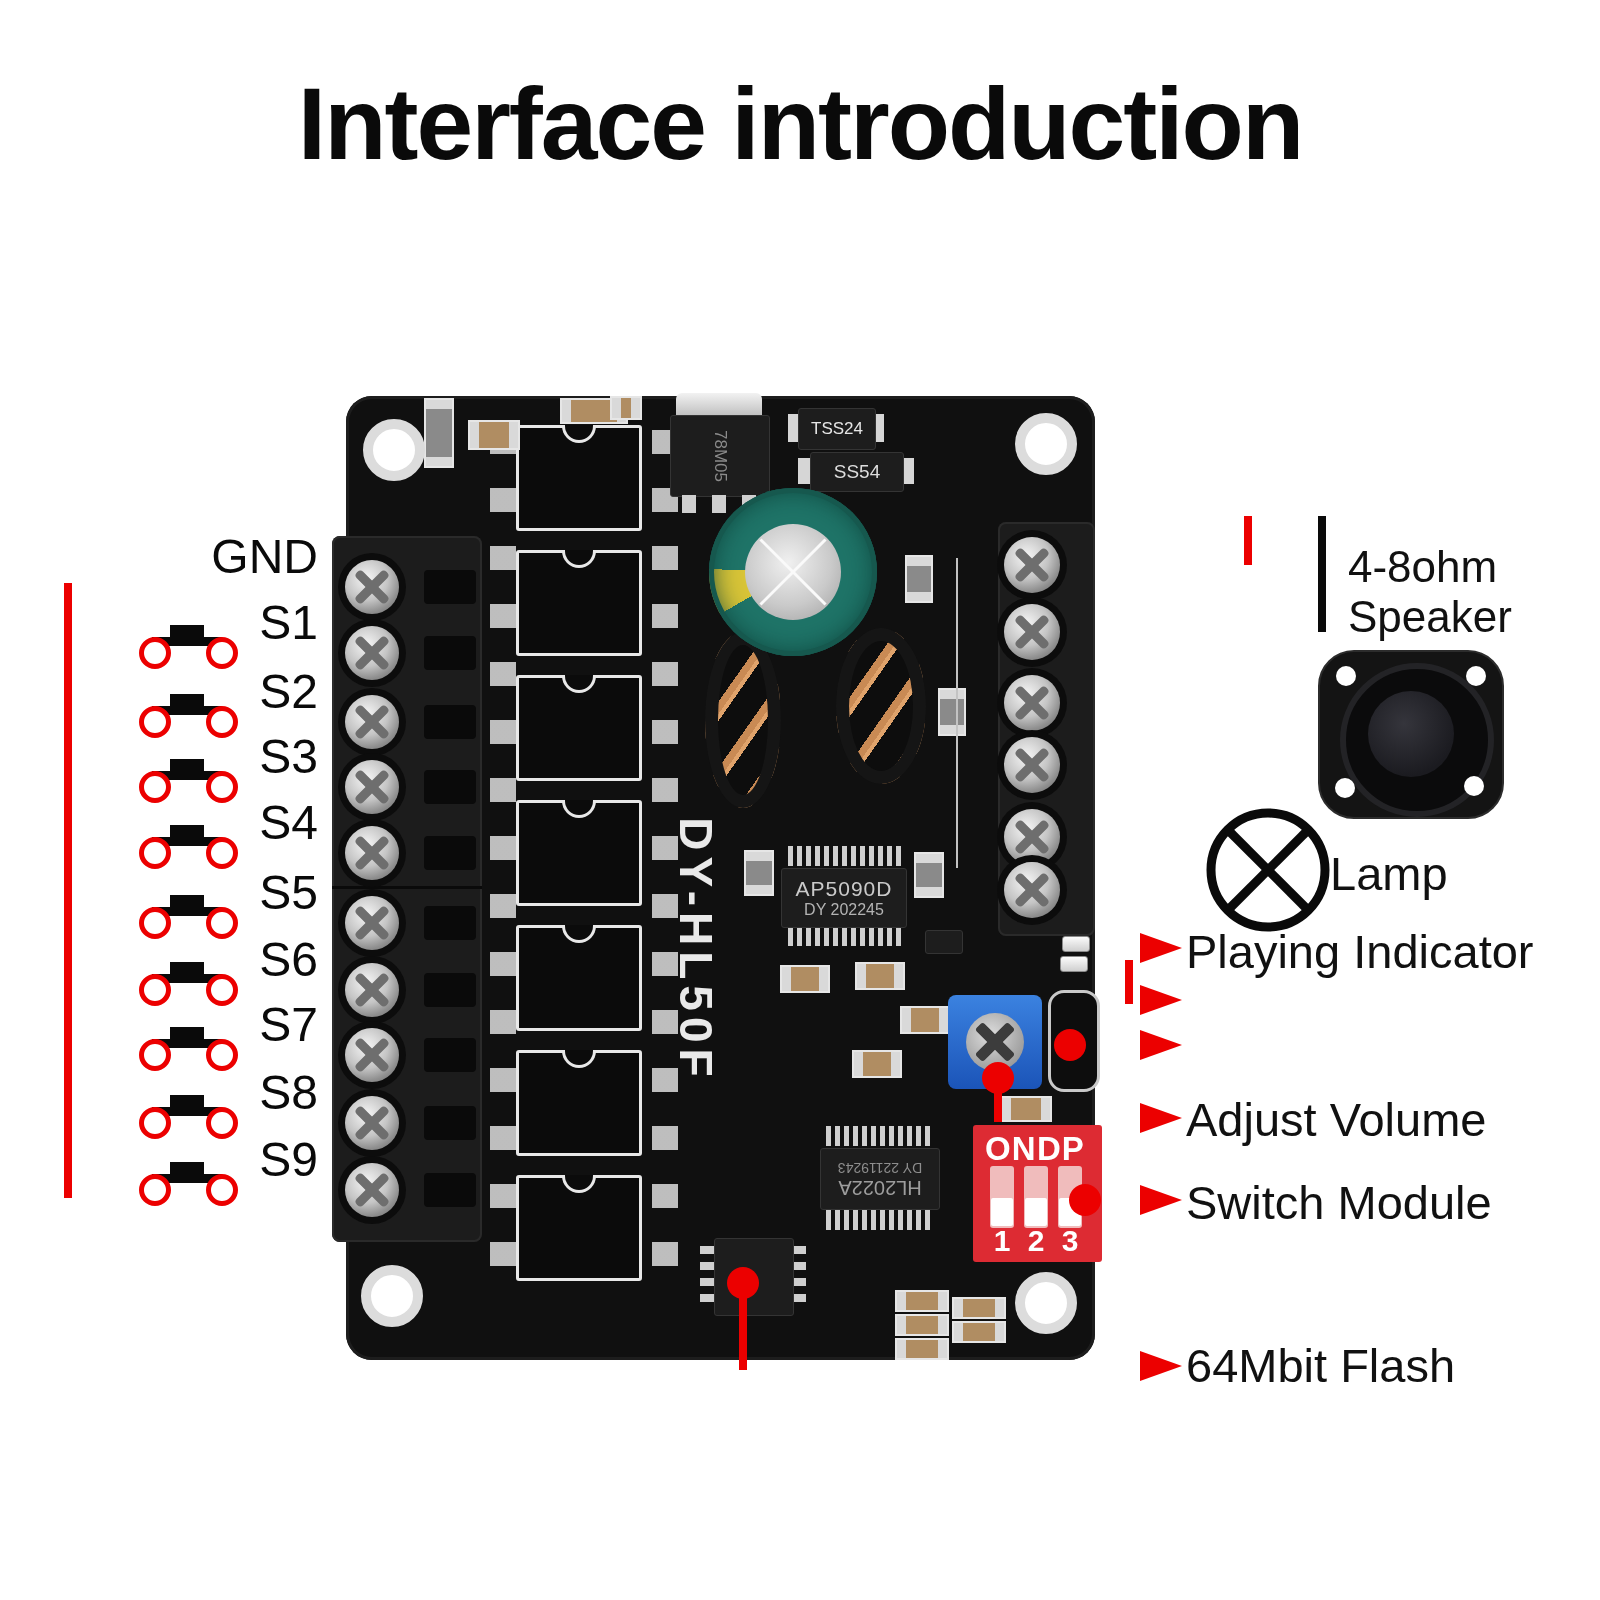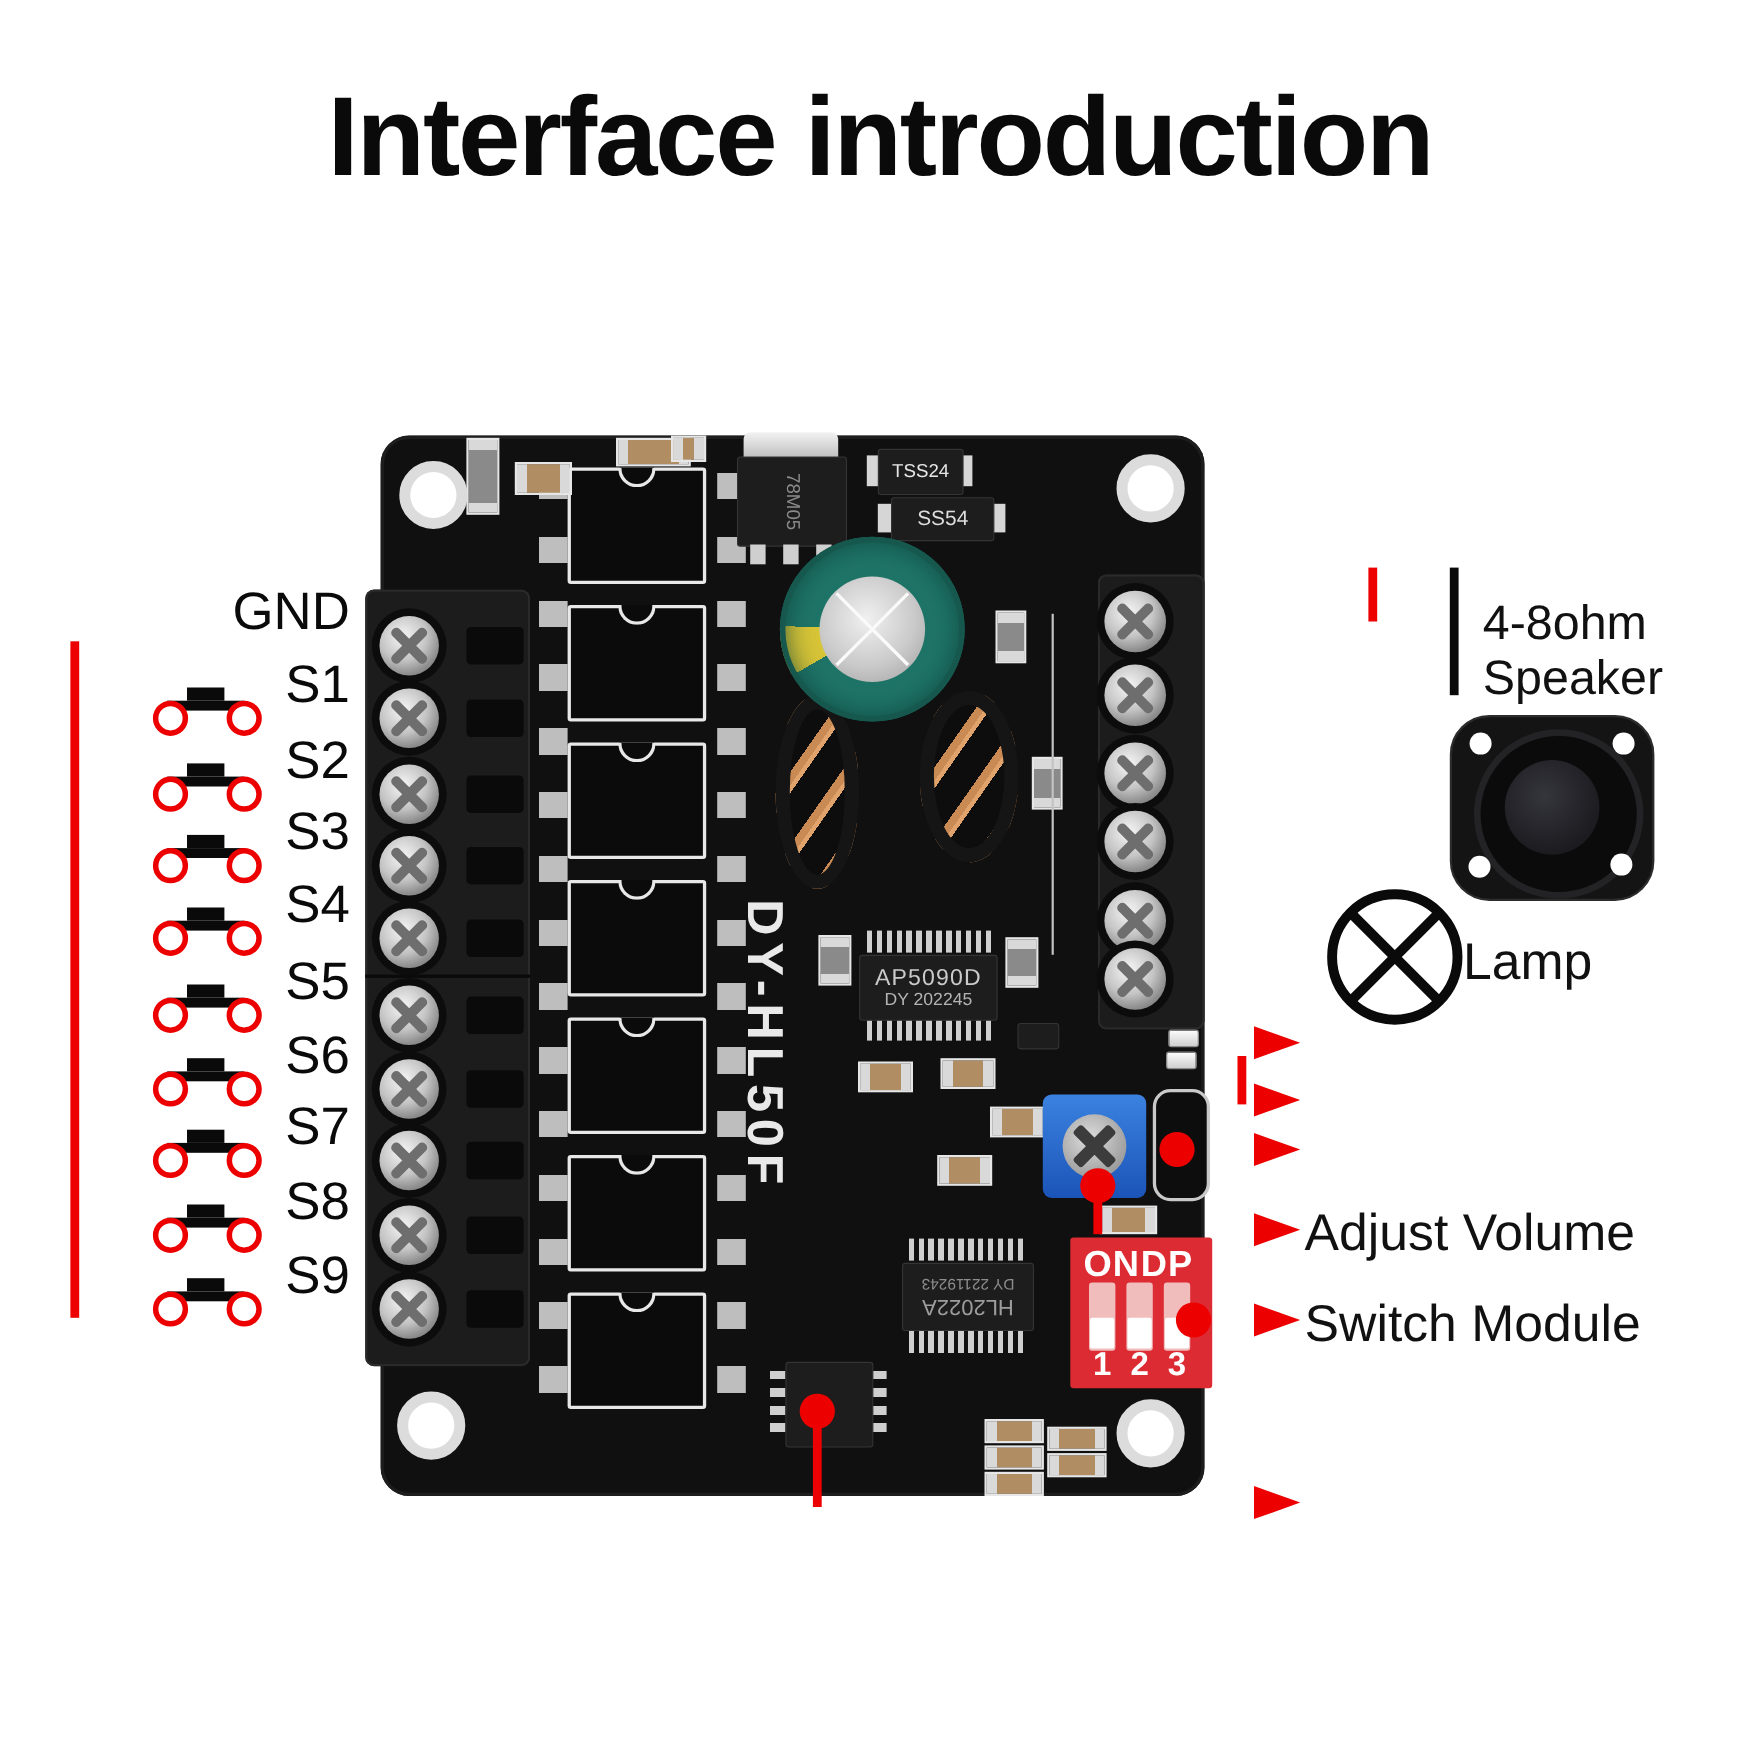--- a/index.html
+++ b/index.html
@@ -363,20 +363,21 @@
   <div class="wb" style="left:1032px;top:886px;width:192px;"></div>
   <svg class="abs" style="left:1198px;top:800px;z-index:6;" width="140" height="140">
     <circle cx="70" cy="70" r="57" fill="#ffffff" stroke="#0a0a0a" stroke-width="9"></circle>
     <line x1="30" y1="30" x2="110" y2="110" stroke="#0a0a0a" stroke-width="9"></line>
     <line x1="110" y1="30" x2="30" y2="110" stroke="#0a0a0a" stroke-width="9"></line>
   </svg>
   <div class="co" style="left:1330px;top:846px;">Lamp</div>
 
   <div class="w" style="left:1088px;top:944px;width:54px;"></div>
   <div class="ah" style="left:1140px;top:933px;"></div>
+  <div class="co" style="left:1186px;top:924px;">Playing Indicator</div>
 
   <div class="w" style="left:1088px;top:960px;width:45px;"></div>
   <div class="w" style="left:1125px;top:960px;width:8px;height:44px;"></div>
   <div class="w" style="left:1125px;top:996px;width:17px;"></div>
   <div class="ah" style="left:1140px;top:985px;"></div>
 
   <div class="dot" style="left:1054px;top:1029px;"></div>
   <div class="w" style="left:1070px;top:1041px;width:72px;"></div>
   <div class="ah" style="left:1140px;top:1030px;"></div>
 
@@ -388,14 +389,15 @@
 
   <div class="dot" style="left:1069px;top:1184px;"></div>
   <div class="w" style="left:1085px;top:1196px;width:57px;"></div>
   <div class="ah" style="left:1140px;top:1185px;"></div>
   <div class="co" style="left:1186px;top:1175px;">Switch Module</div>
 
   <div class="dot" style="left:727px;top:1267px;"></div>
   <div class="w" style="left:739px;top:1283px;width:8px;height:87px;"></div>
   <div class="w" style="left:739px;top:1362px;width:403px;"></div>
   <div class="ah" style="left:1140px;top:1351px;"></div>
+  <div class="co" style="left:1186px;top:1338px;">64Mbit Flash</div>
 
 </div>
 
 </body></html>

